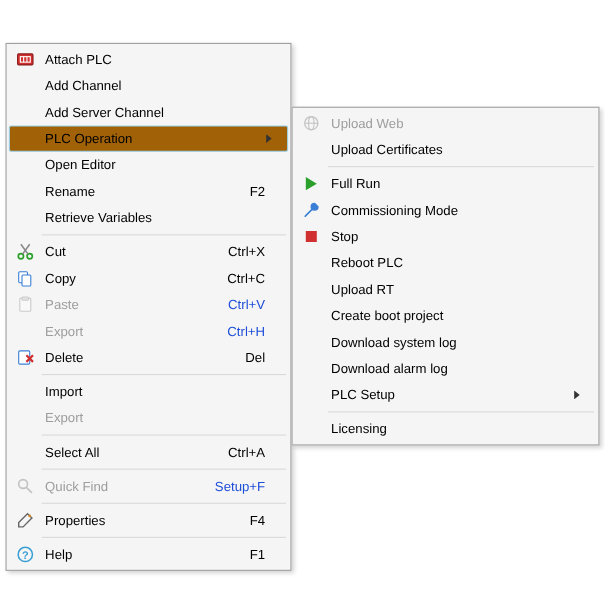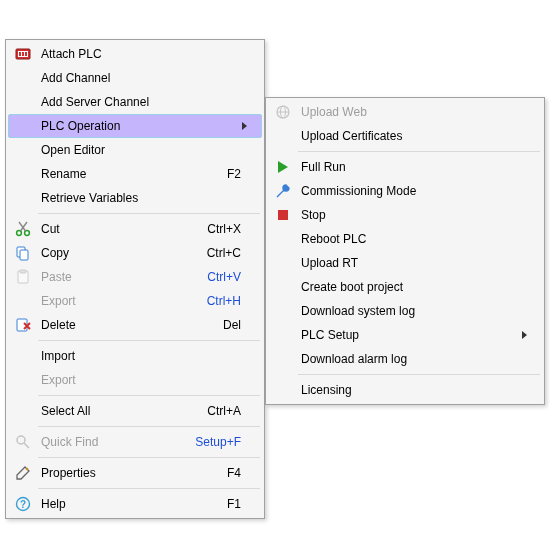--- a/index.html
+++ b/index.html
@@ -31,21 +31,21 @@
   .item {
     display: flex;
     align-items: center;
     height: 24px;
     padding: 0 6px 0 0;
     cursor: default;
     white-space: nowrap;
     border: 1px solid transparent;
   }
   .item.highlight {
-    background: #c4b5fd;
+    background: #a16207;
     border: 1px solid #99d1eb;
     border-radius: 2px;
     justify-content: flex-end;
   }
   .item.disabled { color: #9d9d9d; }
   .iconcell {
     width: 28px;
     display: flex;
     align-items: center;
     justify-content: center;
@@ -330,34 +330,34 @@
   </div>
 
   <div class="item">
     <span class="iconcell"></span>
     <span class="label">Download system log</span>
     <span class="arrowcell"></span>
   </div>
 
   <div class="item">
     <span class="iconcell"></span>
+    <span class="label">Download alarm log</span>
+    <span class="arrowcell"></span>
+  </div>
+
+  <div class="item">
+    <span class="iconcell"></span>
     <span class="label">PLC Setup</span>
     <span class="arrowcell">
       <svg width="8" height="8">
           <path d="M1 0 L6 4 L1 8 Z" fill="#333"></path>
         </svg>
     </span>
   </div>
 
-  <div class="item">
-    <span class="iconcell"></span>
-    <span class="label">Download alarm log</span>
-    <span class="arrowcell"></span>
-  </div>
-
   <div class="sep"></div>
 
   <div class="item">
     <span class="iconcell"></span>
     <span class="label">Licensing</span>
     <span class="arrowcell"></span>
   </div>
 
 </div>
 

